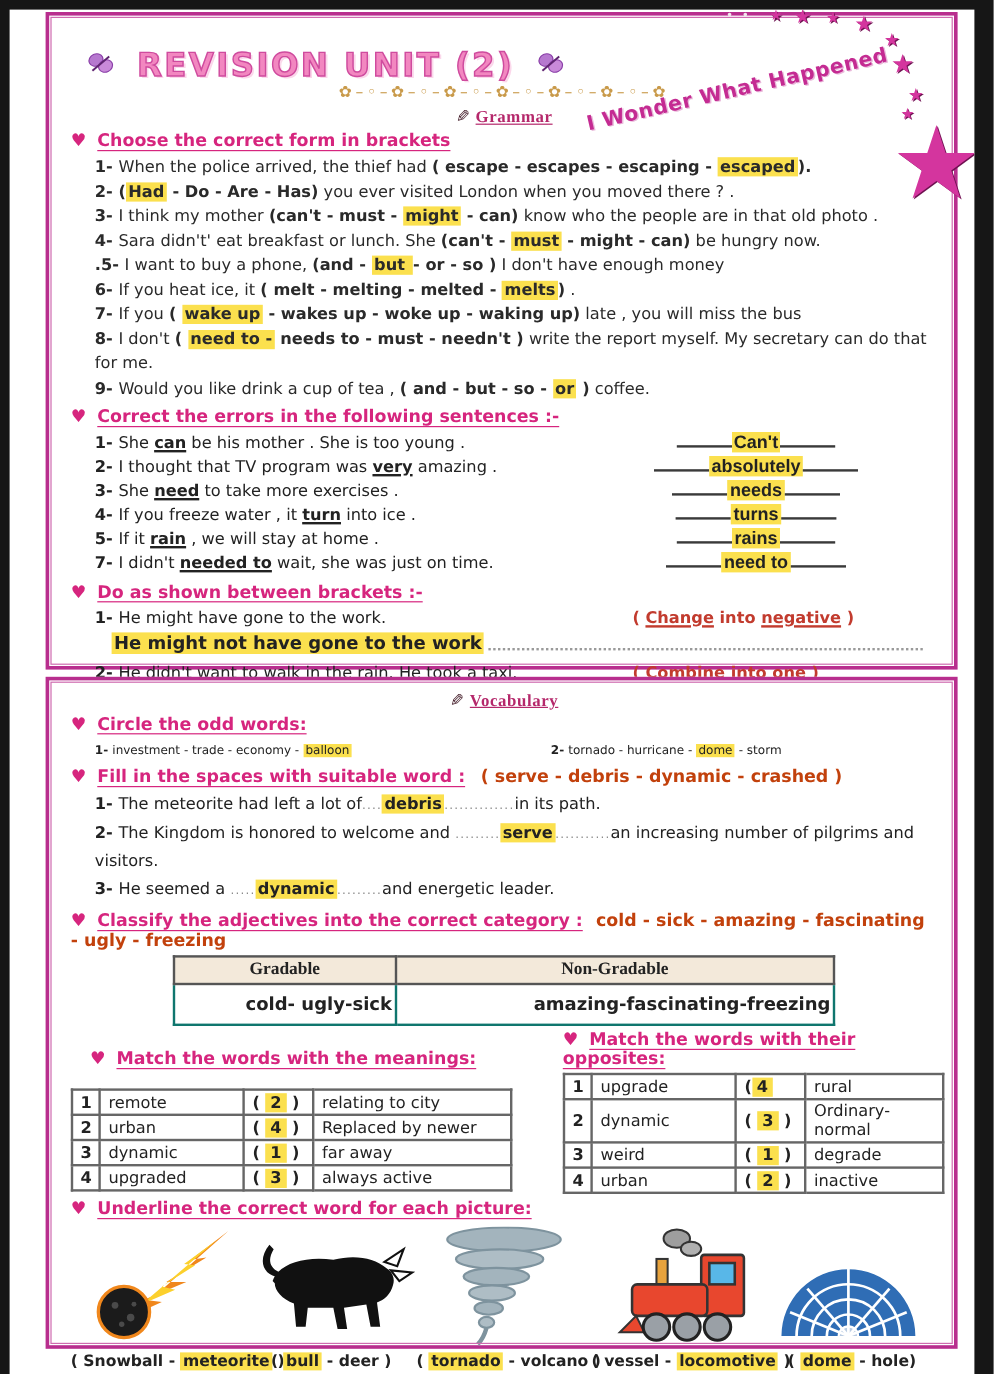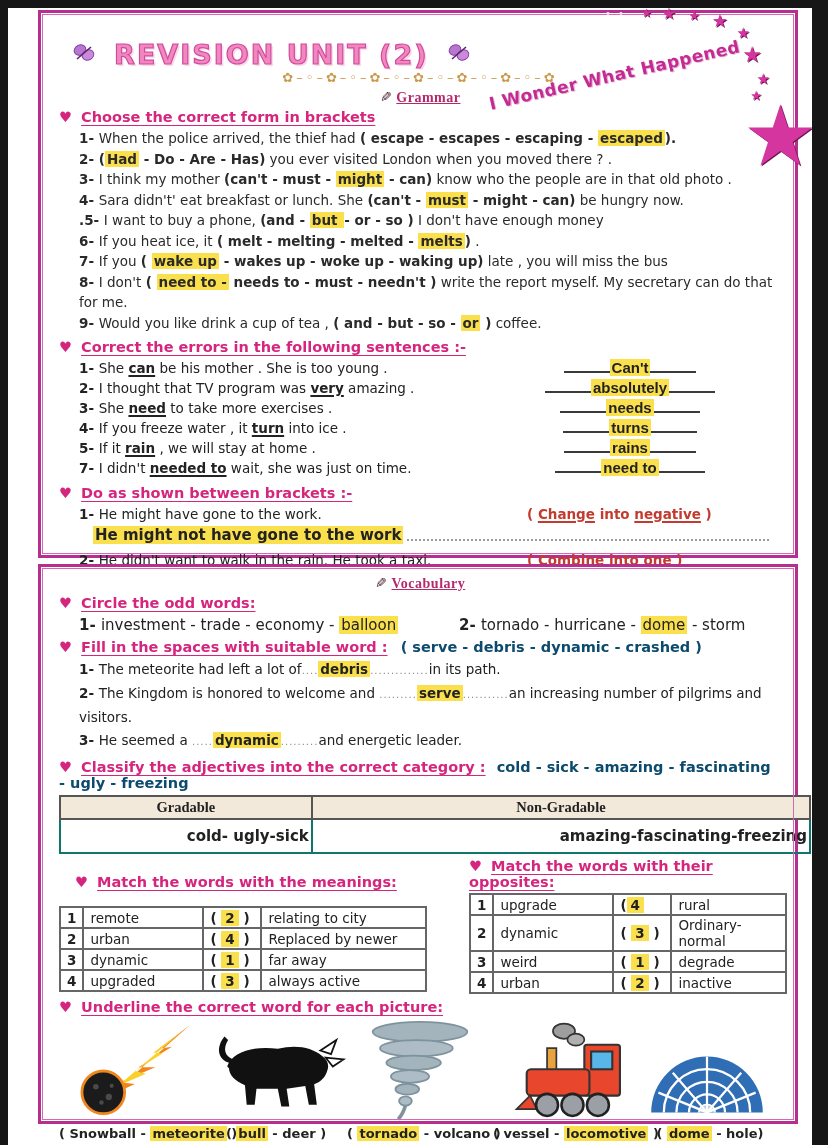--- a/index.html
+++ b/index.html
@@ -32,21 +32,21 @@
   .st1 { top:-2px; right:160px; font-size:12px; } .st2 { top:-4px; right:136px; font-size:16px; }
   .st3 { top:0px;  right:112px; font-size:13px; } .st4 { top:2px;  right:84px;  font-size:18px; }
   .st5 { top:16px; right:62px;  font-size:15px; } .st6 { top:34px; right:50px;  font-size:22px; }
   .st7 { top:62px; right:42px;  font-size:15px; } .st8 { top:80px; right:50px;  font-size:13px; }
   .stbig { top:86px; right:-6px; font-size:84px; line-height:84px; }
 
   
   .h-pink { color:#d6257e; font-weight:700; font-size:14.5px; margin:3px 0 3px 0; }
   .h-pink .heart { margin-right:4px; }
   .h-pink .ut { text-decoration:underline; text-underline-offset:3px; }
-  .h-inline-opts { color:#0c4a6e; font-weight:700; }
+  .h-inline-opts { color:#c2410c; font-weight:700; }
 
   
   .q { font-size:13.5px; line-height:20.5px; padding-left:20px; color:#2a2a2a; }
   .b { font-weight:700; }
   .hl { background:#fbe04e; padding:0 2px; }
   .ul { text-decoration:underline; text-decoration-thickness:2px; text-underline-offset:2px; }
   .red { color:#c23b2e; font-weight:700; }
   .dotseg { color:#8a8a8a; font-size:10px; letter-spacing:1px; }
 
   .err-row { display:flex; align-items:center; font-size:13.5px; line-height:20px; }
@@ -56,25 +56,25 @@
   .ansb { font-weight:700; font-size:15px; font-family:"Liberation Sans", sans-serif; }
 
   .do-row { display:flex; font-size:13.5px; line-height:20px; margin-top:2px;gap:36px; }
   .do-sent { flex:0 0 420px; padding-left:20px; }
   .do-brk { flex:1; padding-left:12px; }
   .do-ansline { display:flex; align-items:center; padding-left:34px; margin:2px 12px 6px 0; }
   .do-ansline .dot-fill { flex:1; border-bottom:2px dotted #9a9a9a; height:12px; margin-left:4px; }
   .do-ans { font-weight:700; font-size:15px; }
 
   
-  .odd-row { display:flex; font-size:15px; line-height:22px; }
+  .odd-row { display:flex; font-size:10px; line-height:22px; }
   .odd-row .oc1 { flex:0 0 400px; padding-left:20px; } .odd-row .oc2 { flex:1; }
   .fill-line { font-size:13.5px; line-height:23px; padding-left:20px; }
 
-  .classify-table { width:752px; margin:4px auto 2px auto; border-collapse:collapse; }
+  .classify-table { width:552px; margin:4px auto 2px auto; border-collapse:collapse; }
   .classify-table th { border:2px solid #555; background:#f3e9da; font-family:"Liberation Serif", serif;
     font-size:14.5px; padding:2px; }
   .classify-table td { border:2px solid #0f766e; text-align:right; font-weight:700; font-size:15px; padding:7px 2px;margin-top:48px; }
 
   .match-cols { display:flex; margin-top:4px; }
   .match-left { flex:0 0 410px; } .match-right { flex:1; }
   .mtable { border-collapse:collapse; margin-top:3px; }
   .mtable td { border:2px solid #666; font-size:13.5px; padding:1px 6px; height:21px; }
   .mt1 { width:368px; } .mt2 { width:318px; }
   .ncell { width:20px; text-align:center; font-weight:700; }

